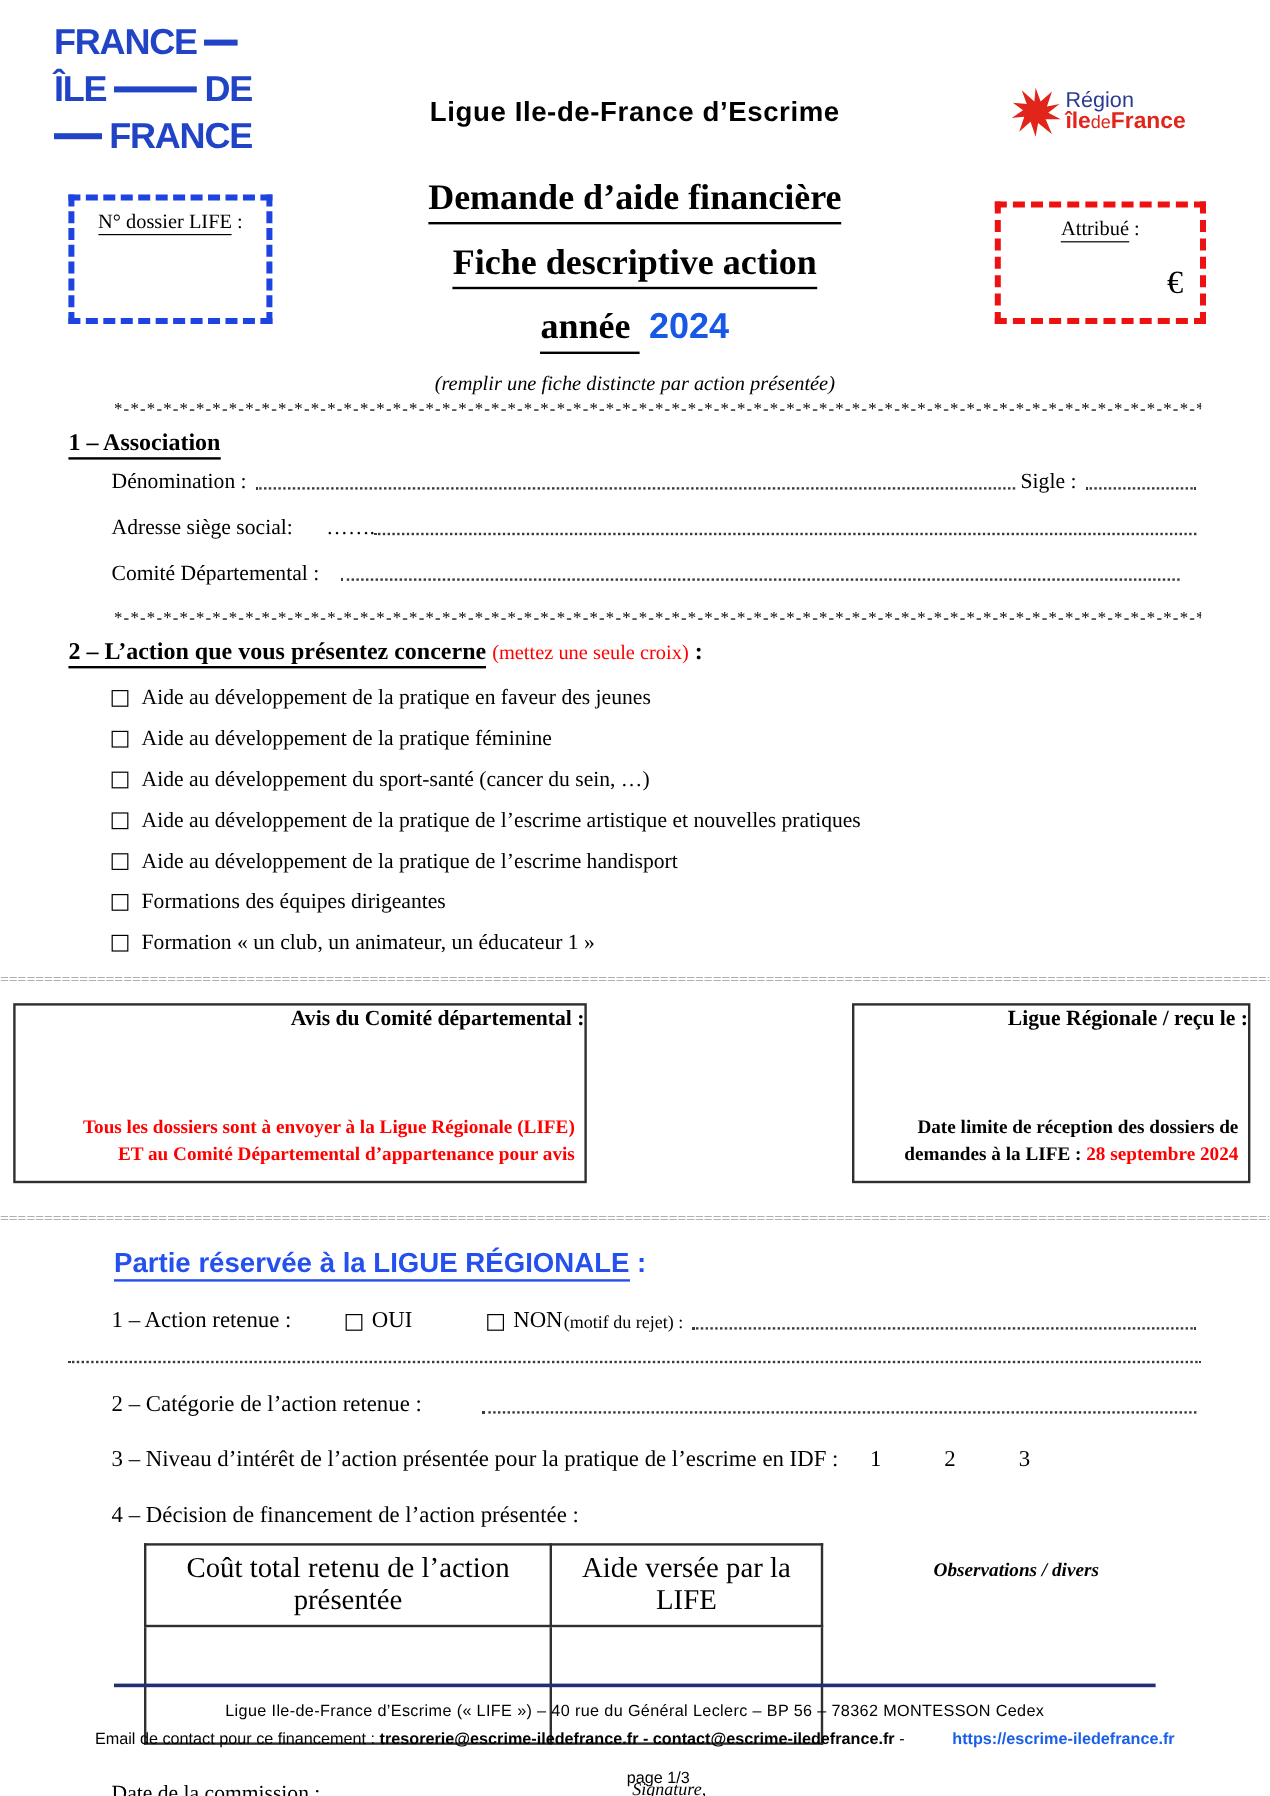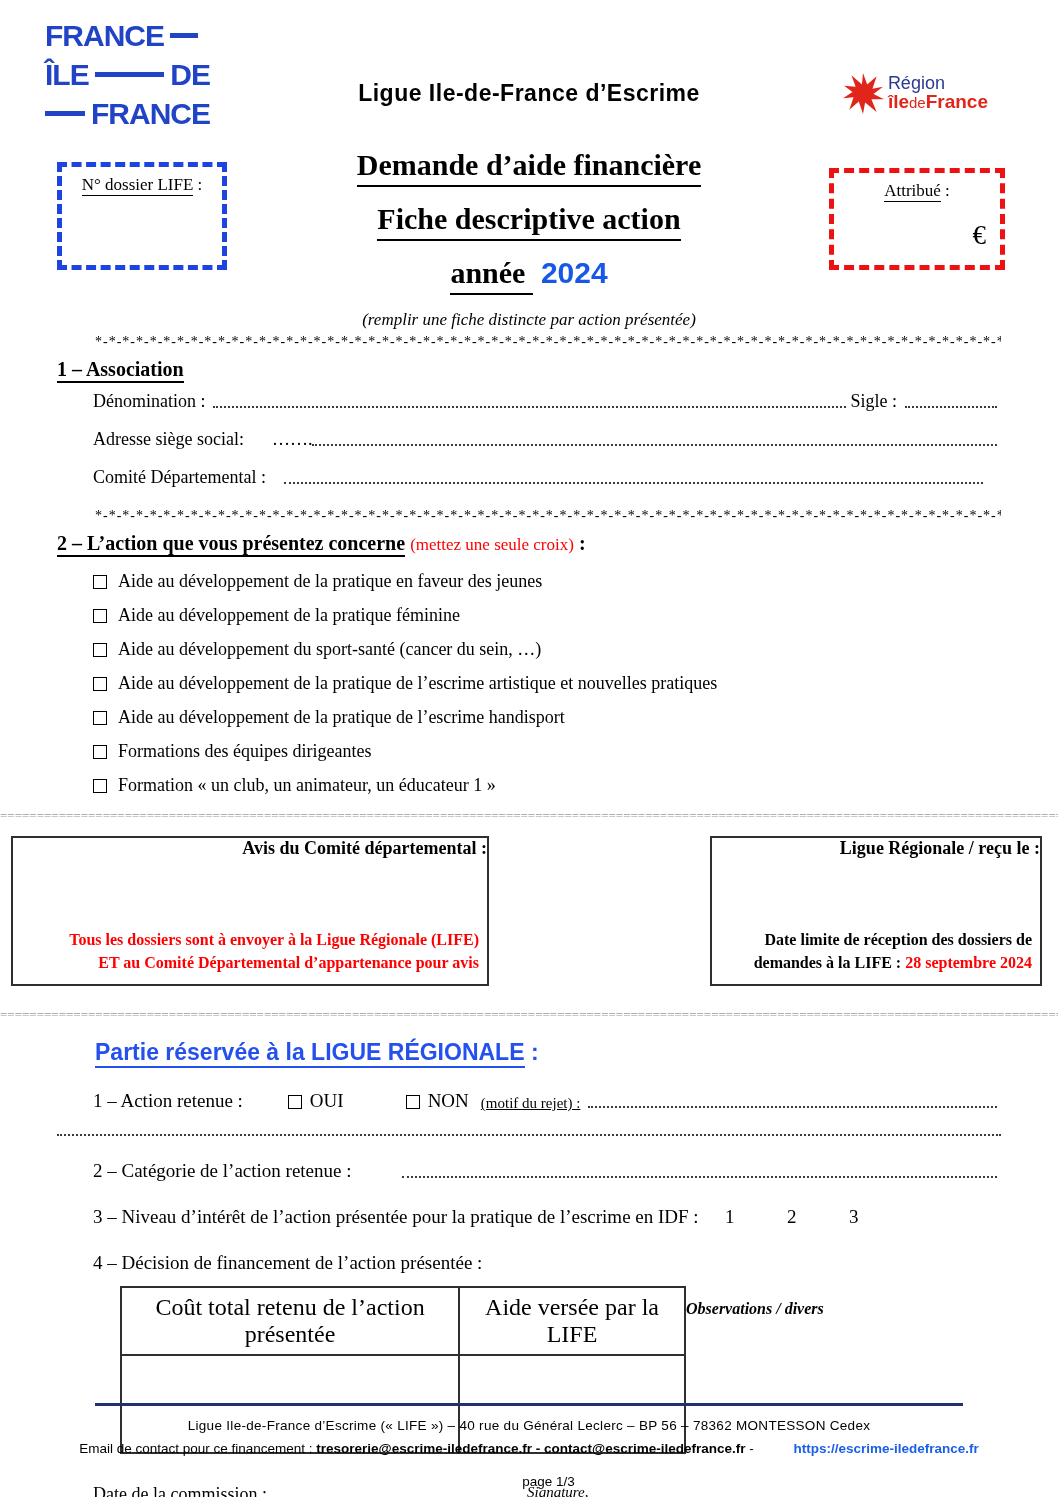--- a/index.html
+++ b/index.html
@@ -66,32 +66,32 @@
   .nbox .bottom { position:absolute; left:8px; right:8px; bottom:10px; }
   .redwarn { color:#ff0000; font-weight:bold; font-size:16px; line-height:1.45; }
   .deadline { font-weight:bold; font-size:16px; line-height:1.4; }
   .deadline .date { color:#ff0000; }
   .eqsep.second { margin-top:22px; }
   .partie { margin-left:38px; margin-top:18px;
             font-family:"Liberation Sans","DejaVu Sans",sans-serif;
             font-weight:bold; font-size:23px; color:#2450ee; }
   .partie .u { border-bottom:2.5px solid #2450ee; padding-bottom:1px; }
   .qrow { display:flex; align-items:flex-end; font-size:19px; margin-left:36px; margin-top:24px; }
-  .qrow .small { font-size:15px; white-space:nowrap; margin-left:12px;text-decoration:underline; }
+  .qrow .small { font-size:15px; white-space:nowrap; margin-left:1px; }
   .qrow .cbox { margin-right:8px; margin-bottom:3px; }
   .gap45 { width:45px; flex:none; } .gap60 { width:62px; flex:none; }
   .fulldots { border-bottom:2px dotted #3a3a3a; margin-top:20px; height:4px; }
   .lvl { display:inline-block; width:62px; text-align:center; }
   .tablerow { display:flex; align-items:flex-start; margin-left:63px; margin-top:12px; }
   table.decision { border-collapse:collapse; }
   table.decision th { border:2px solid #2f2f2f; font-size:24px; font-weight:normal;
                       padding:6px 14px; height:45px; }
   table.decision td { border:2px solid #2f2f2f; height:98px; }
   td.c1,th.c1 { width:338px; } td.c2,th.c2 { width:226px; }
-  .obs { margin-top:14px; font-size:16px; font-weight:bold; font-style:italic; }
+  .obs { margin-left:92px; margin-top:14px; font-size:16px; font-weight:bold; font-style:italic; }
   .commrow { display:flex; margin-left:36px; margin-top:30px; font-size:18px; }
   .sig { font-style:italic; font-size:15px; margin-left:260px; }
   
   .footer { position:absolute; left:0; right:0; bottom:8px; text-align:center;
             font-family:"Liberation Sans","DejaVu Sans",sans-serif; font-size:13.5px; }
   .footer-line { width:868px; margin:0 auto 12px auto; border-top:3px solid #1f3170; }
   .footer .addr { margin-bottom:8px; letter-spacing:0.3px; }
   .footer .mailrow b { font-weight:bold; }
   .footer .url { color:#1a5fe8; font-weight:bold; text-decoration:none;padding-left:36px; }
   .pageno { margin-top:18px;padding-left:39px; }

